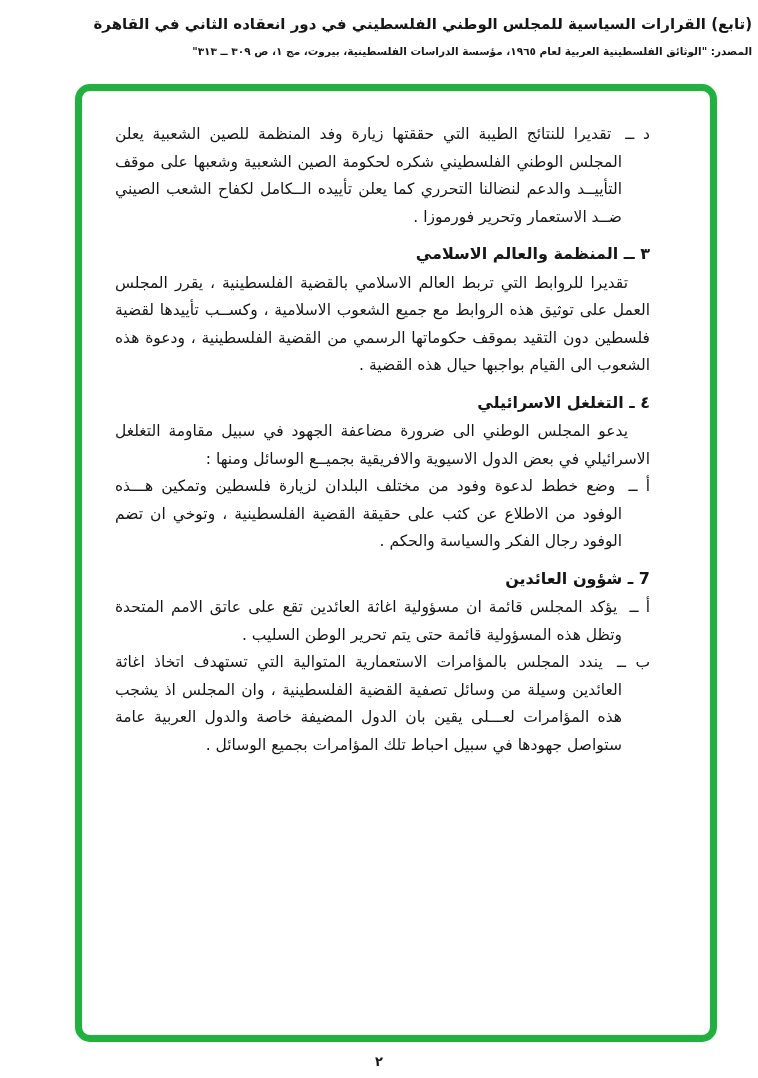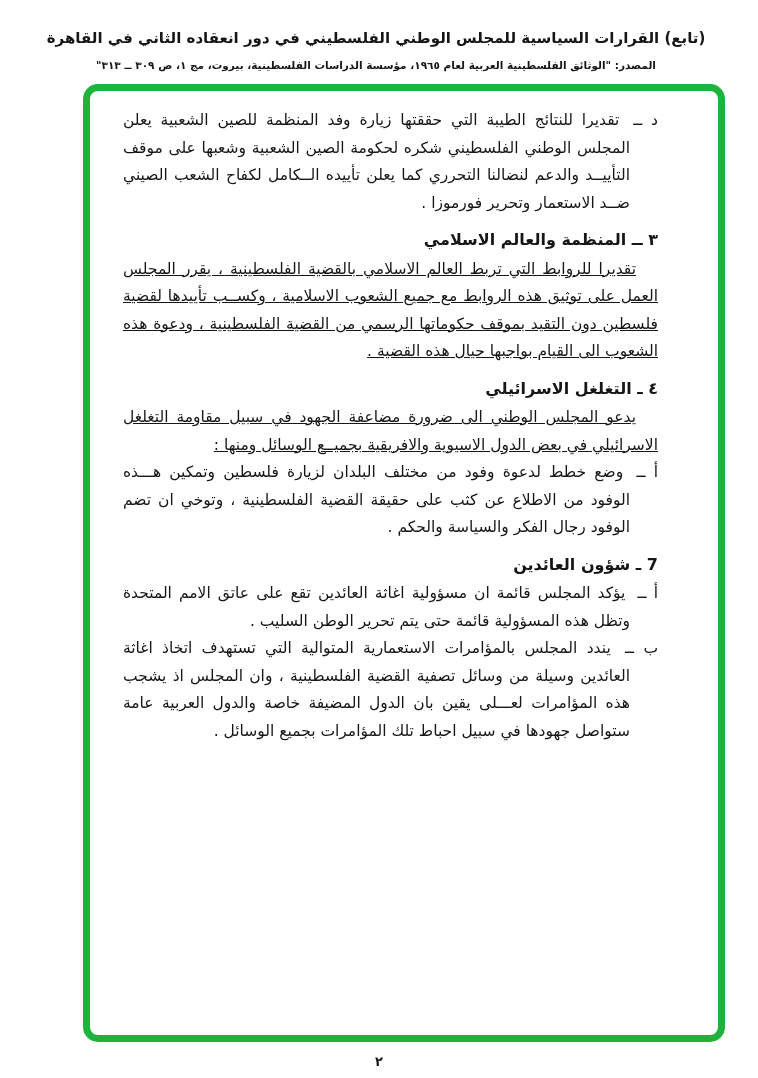--- a/index.html
+++ b/index.html
@@ -8,23 +8,23 @@
     background: #ffffff;
     font-family: "DejaVu Sans", sans-serif;
     color: #161616;
     overflow: hidden;
   }
   body { position: relative; }
 
   
   .doc-header {
     position: absolute;
-    top: 26px; left: 0;
+    top: 12px; left: 0;
     width: 752px;
-    text-align: center;
+    text-align: right;
     direction: rtl;
   }
   .doc-title {
     font-size: 15px;
     font-weight: bold;
     letter-spacing: 0;
     line-height: 24px;
   }
   .doc-source {
     margin-top: 7px;
@@ -34,38 +34,37 @@
   }
 
   
   .content-box {
     position: absolute;
     left: 75px; top: 84px;
     width: 642px; height: 958px;
     border: 7px solid #1db33c;
     border-radius: 15px;
     background: #ffffff;
-    padding: 16px 60px 0 33px;
+    padding: 30px 60px 0 33px;
     direction: rtl;
-    margin-left: 8px;
   }
 
   
   .block {
     font-size: 15.5px;
     line-height: 27.5px;
     text-align: justify;
     text-align-last: right;
   }
   .item {
     padding-right: 28px;
     text-indent: -28px;
   }
   .clause-label { margin-left: 5px; }
-  .para-indent { text-indent: 22px; text-decoration: underline; }
+  .para-indent { text-indent: 22px; }
   .heading {
     font-weight: bold;
     font-size: 16px;
     margin-top: 9px;
     margin-bottom: 2px;
     text-align: center;
   }
 
   
   .page-number {

